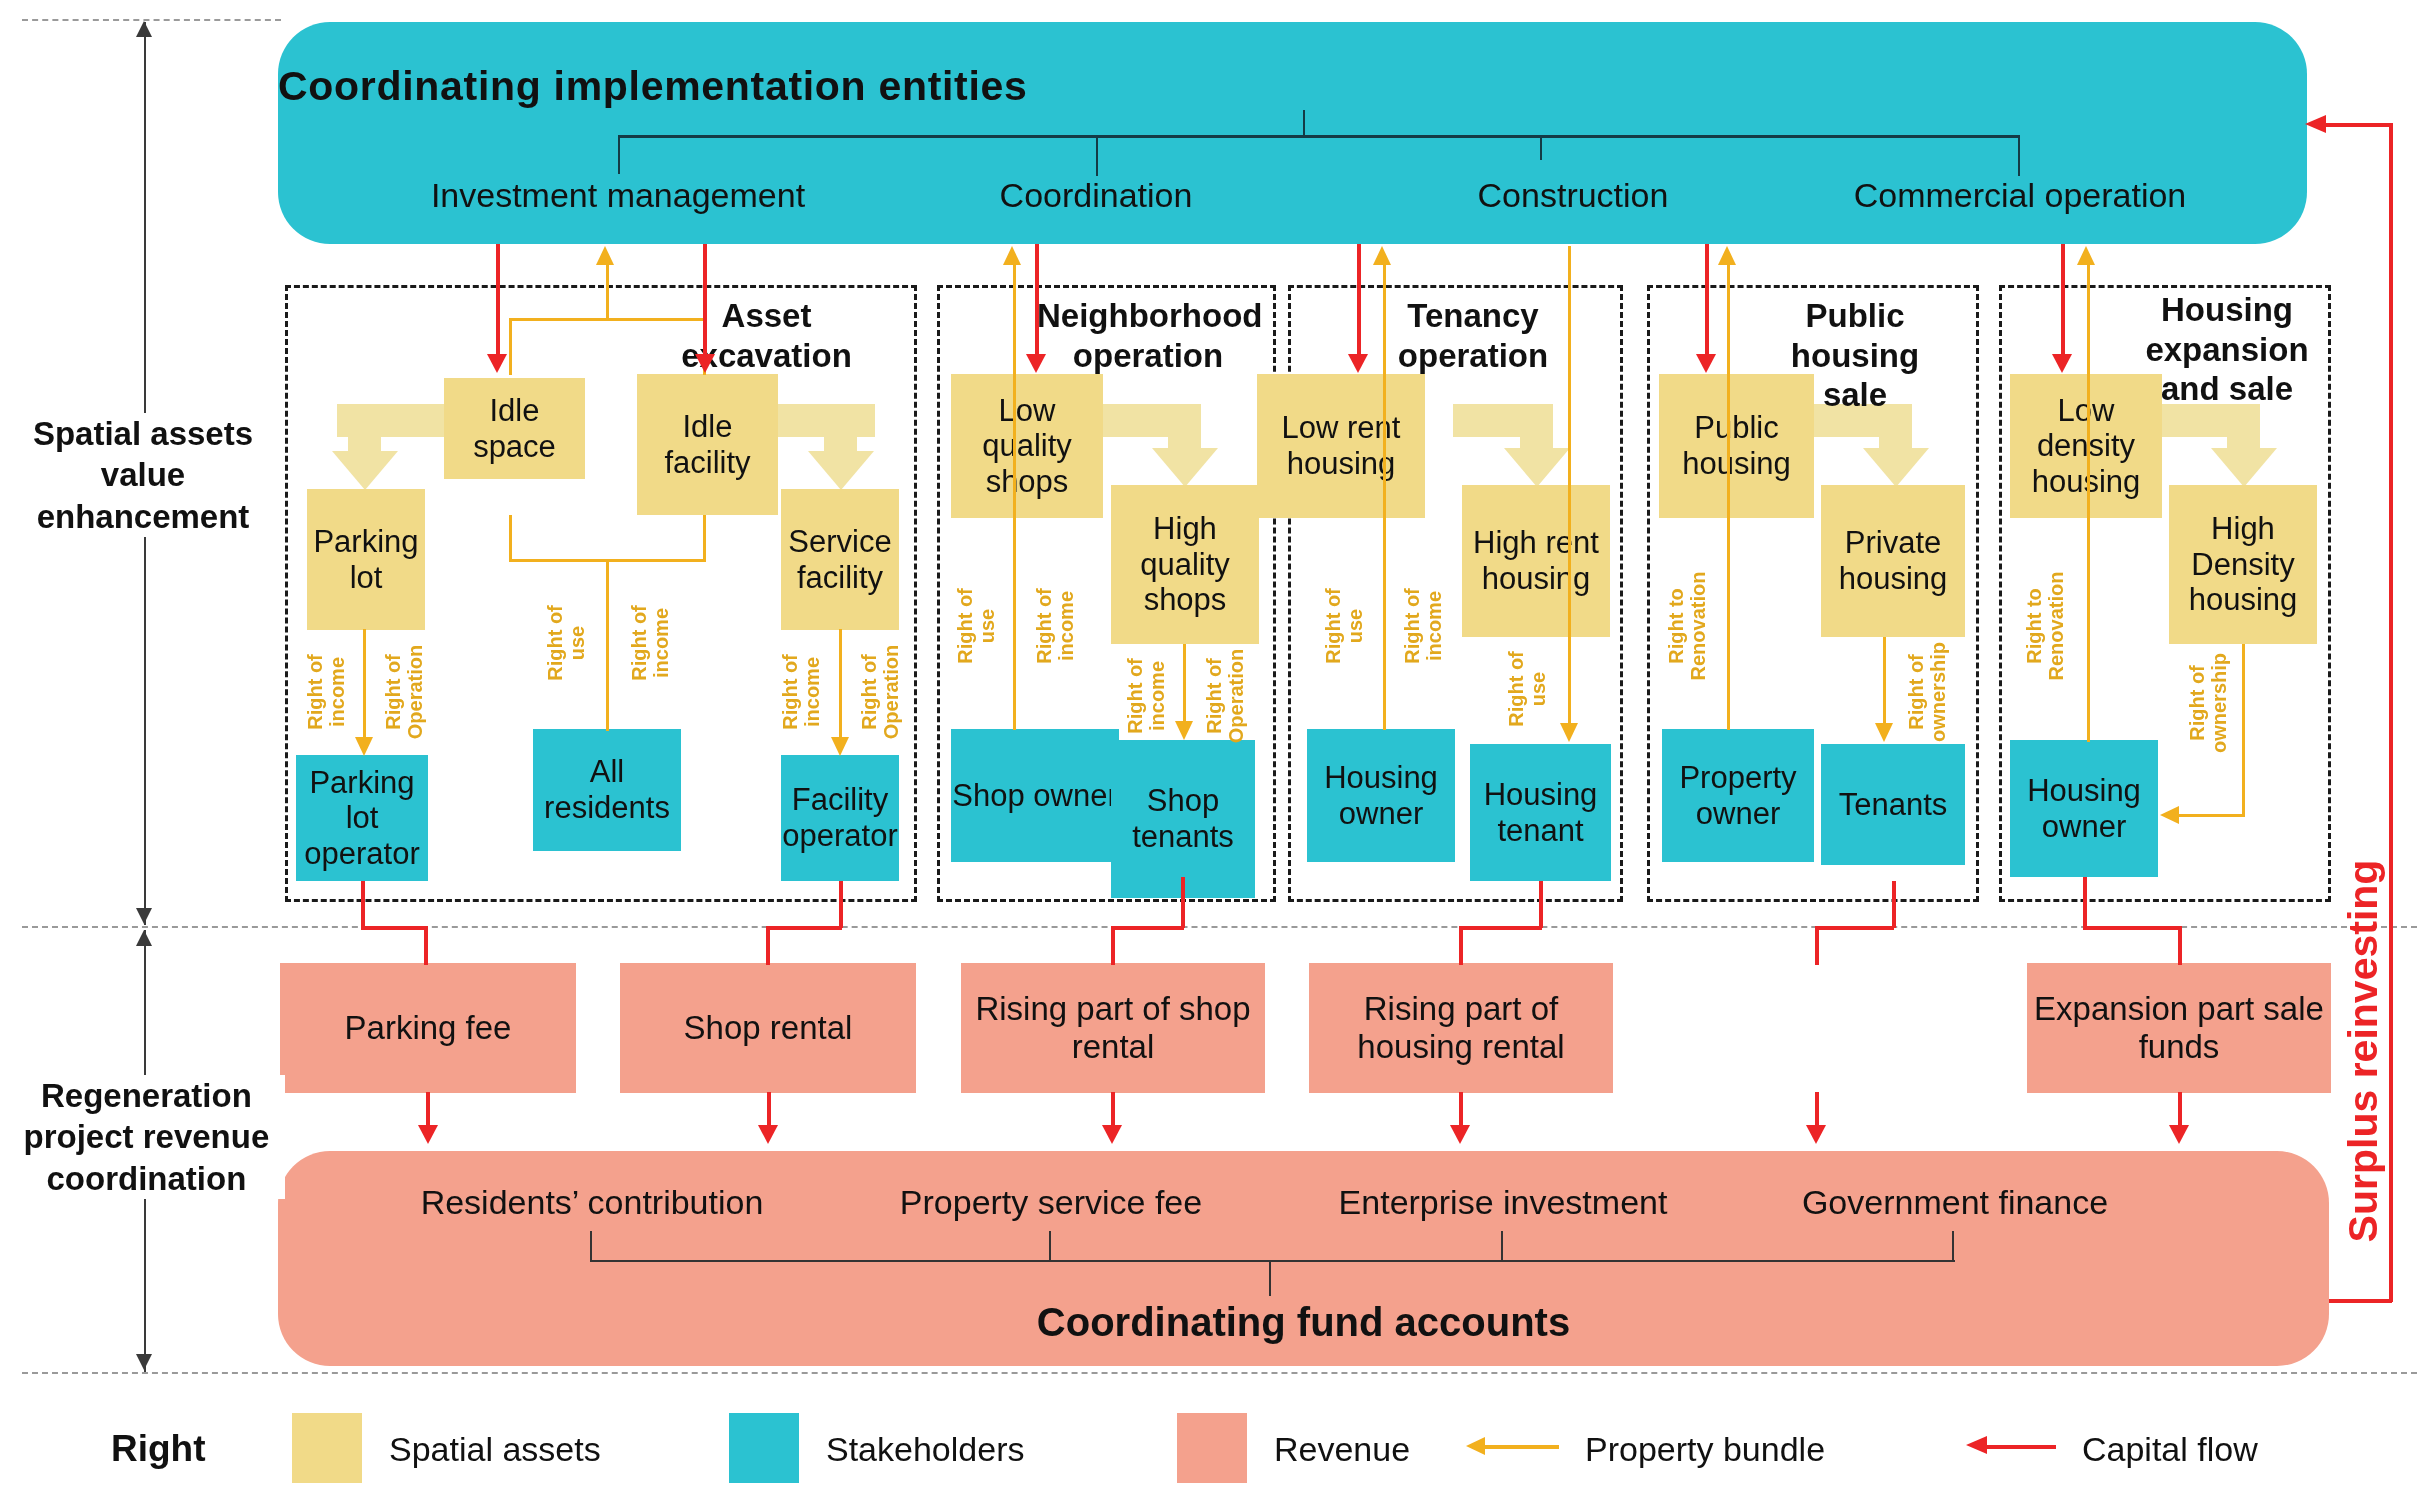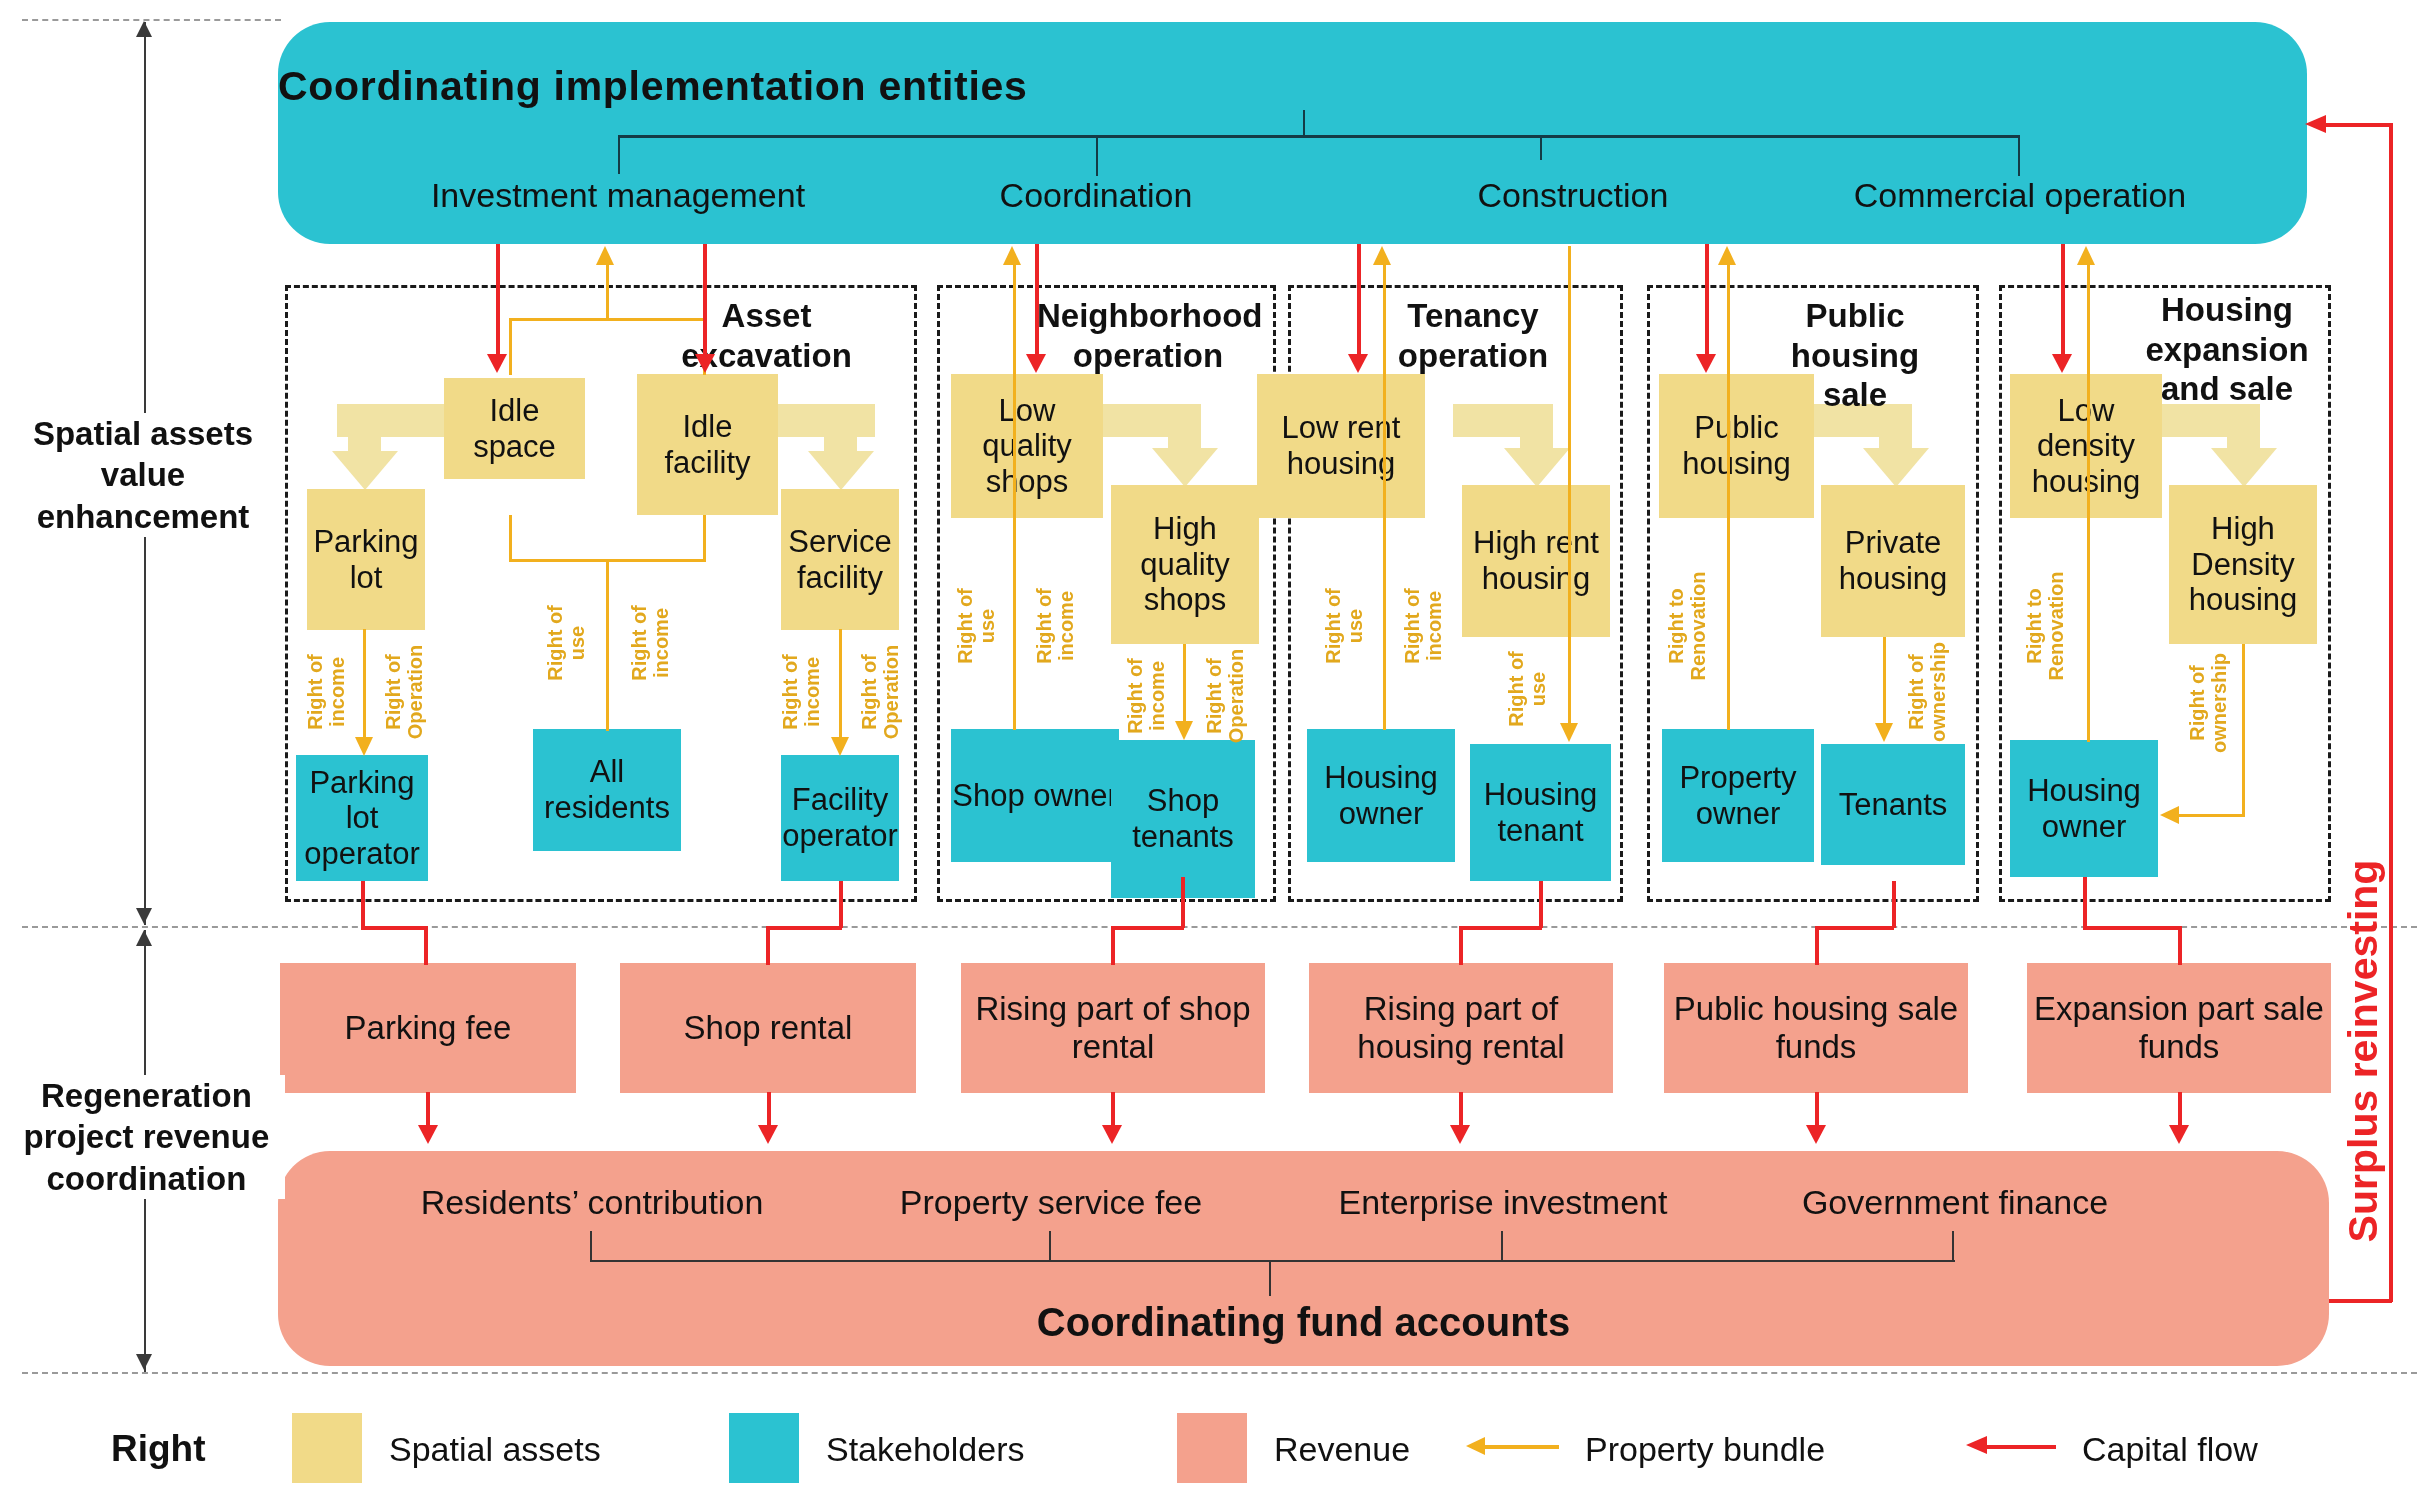--- a/index.html
+++ b/index.html
@@ -286,21 +286,20 @@
   <div class="vr z2" style="left:2389px;top:123px;height:1179px"></div>
   <div class="hr z2" style="left:2329px;top:1299px;width:63px"></div>
   <div class="hr z2" style="left:2325px;top:123px;width:67px"></div>
   <div class="ah ahl-r z2" style="left:2305px;top:115px"></div>
   <div class="surplus" style="left:2363px;top:1051px">Surplus reinvesting</div>
 
   <div class="revbox z1" style="left:280px;top:963px;width:296px;height:130px">Parking fee</div>
   <div class="revbox z1" style="left:620px;top:963px;width:296px;height:130px">Shop rental</div>
   <div class="revbox z1" style="left:961px;top:963px;width:304px;height:130px">Rising part of shop rental</div>
   <div class="revbox z1" style="left:1309px;top:963px;width:304px;height:130px">Rising part of housing rental</div>
-  <div class="revbox z1" style="left:1664px;top:963px;width:304px;height:130px">Public housing sale funds</div>
   <div class="revbox z1" style="left:2027px;top:963px;width:304px;height:130px">Expansion part sale funds</div>
 
   <div class="fundbar z1" style="left:278px;top:1151px;width:2051px;height:215px"></div>
   <div class="source z2" style="left:592px;top:1183px">Residents’ contribution</div>
   <div class="source z2" style="left:1051px;top:1183px">Property service fee</div>
   <div class="source z2" style="left:1503px;top:1183px">Enterprise investment</div>
   <div class="source z2" style="left:1955px;top:1183px">Government finance</div>
 
   <div class="fbline z2" style="left:590px;top:1231px;width:2.2px;height:31px"></div>
   <div class="fbline z2" style="left:1049px;top:1231px;width:2.2px;height:31px"></div>

